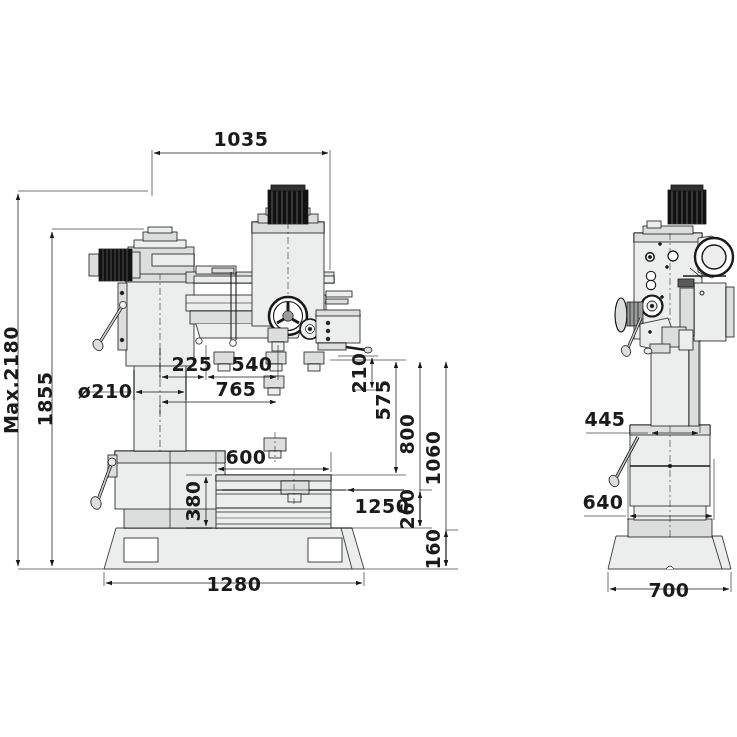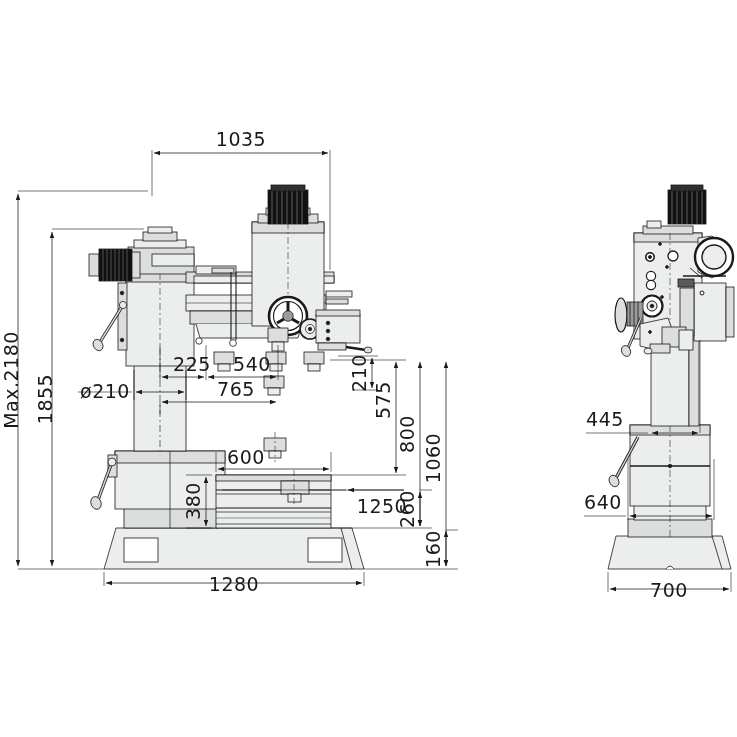--- a/index.html
+++ b/index.html
@@ -1,18 +1,18 @@
 <!DOCTYPE html>
 <html><head>
 <meta charset="utf-8">
 <style>
   html,body{margin:0;padding:0;background:#ffffff;}
   body{width:737px;height:737px;overflow:hidden;
        font-family:"DejaVu Sans","Liberation Sans",sans-serif;}
-  #stage{position:relative;width:737px;height:737px;background:#ffffff;}
+  #stage{position:relative;width:737px;height:737px;background:#ffffff;font-weight:bold;}
   svg{display:block;}
   .dimtxt{font-family:"DejaVu Sans","Liberation Sans",sans-serif;
           font-size:19px;fill:#1a1a1a;letter-spacing:0.5px;}
 </style>
 </head>
 <body>
 
 <div id="stage">
 <svg width="737" height="737" viewBox="0 0 737 737">
 

